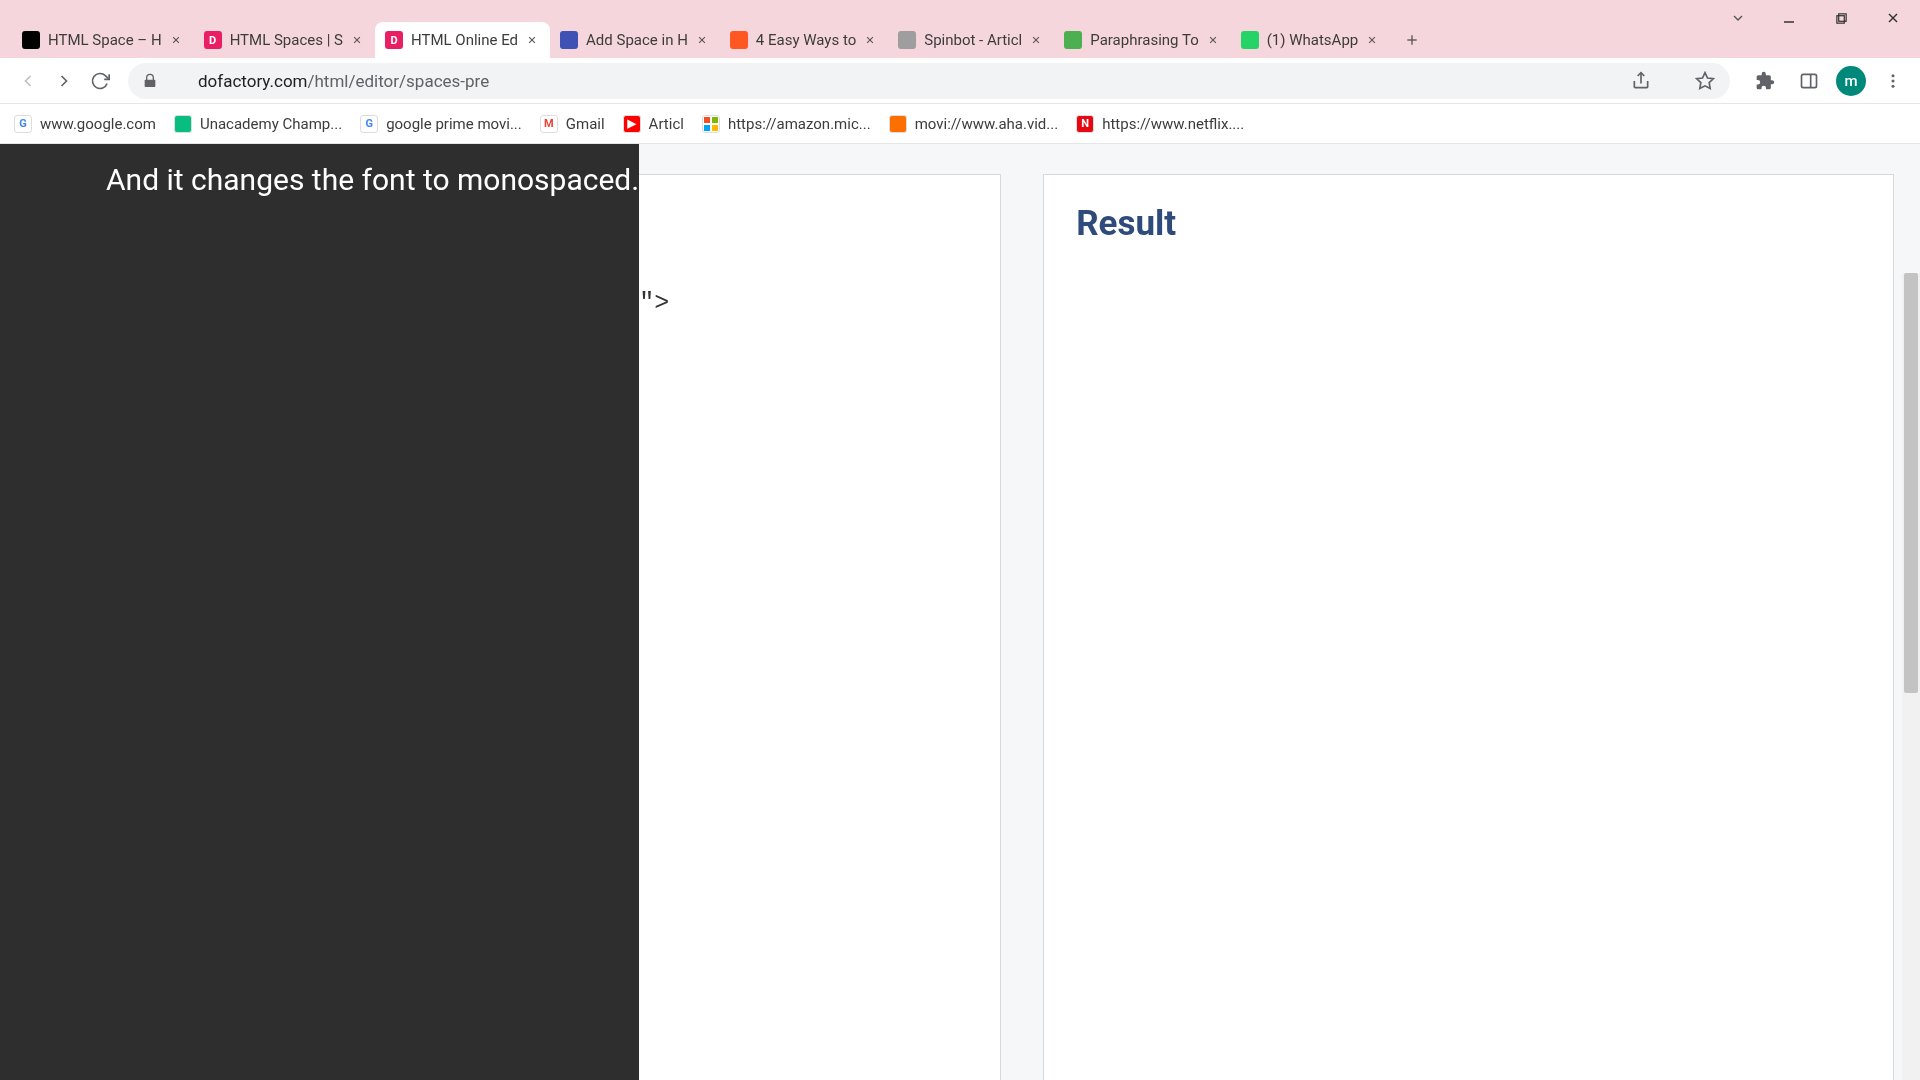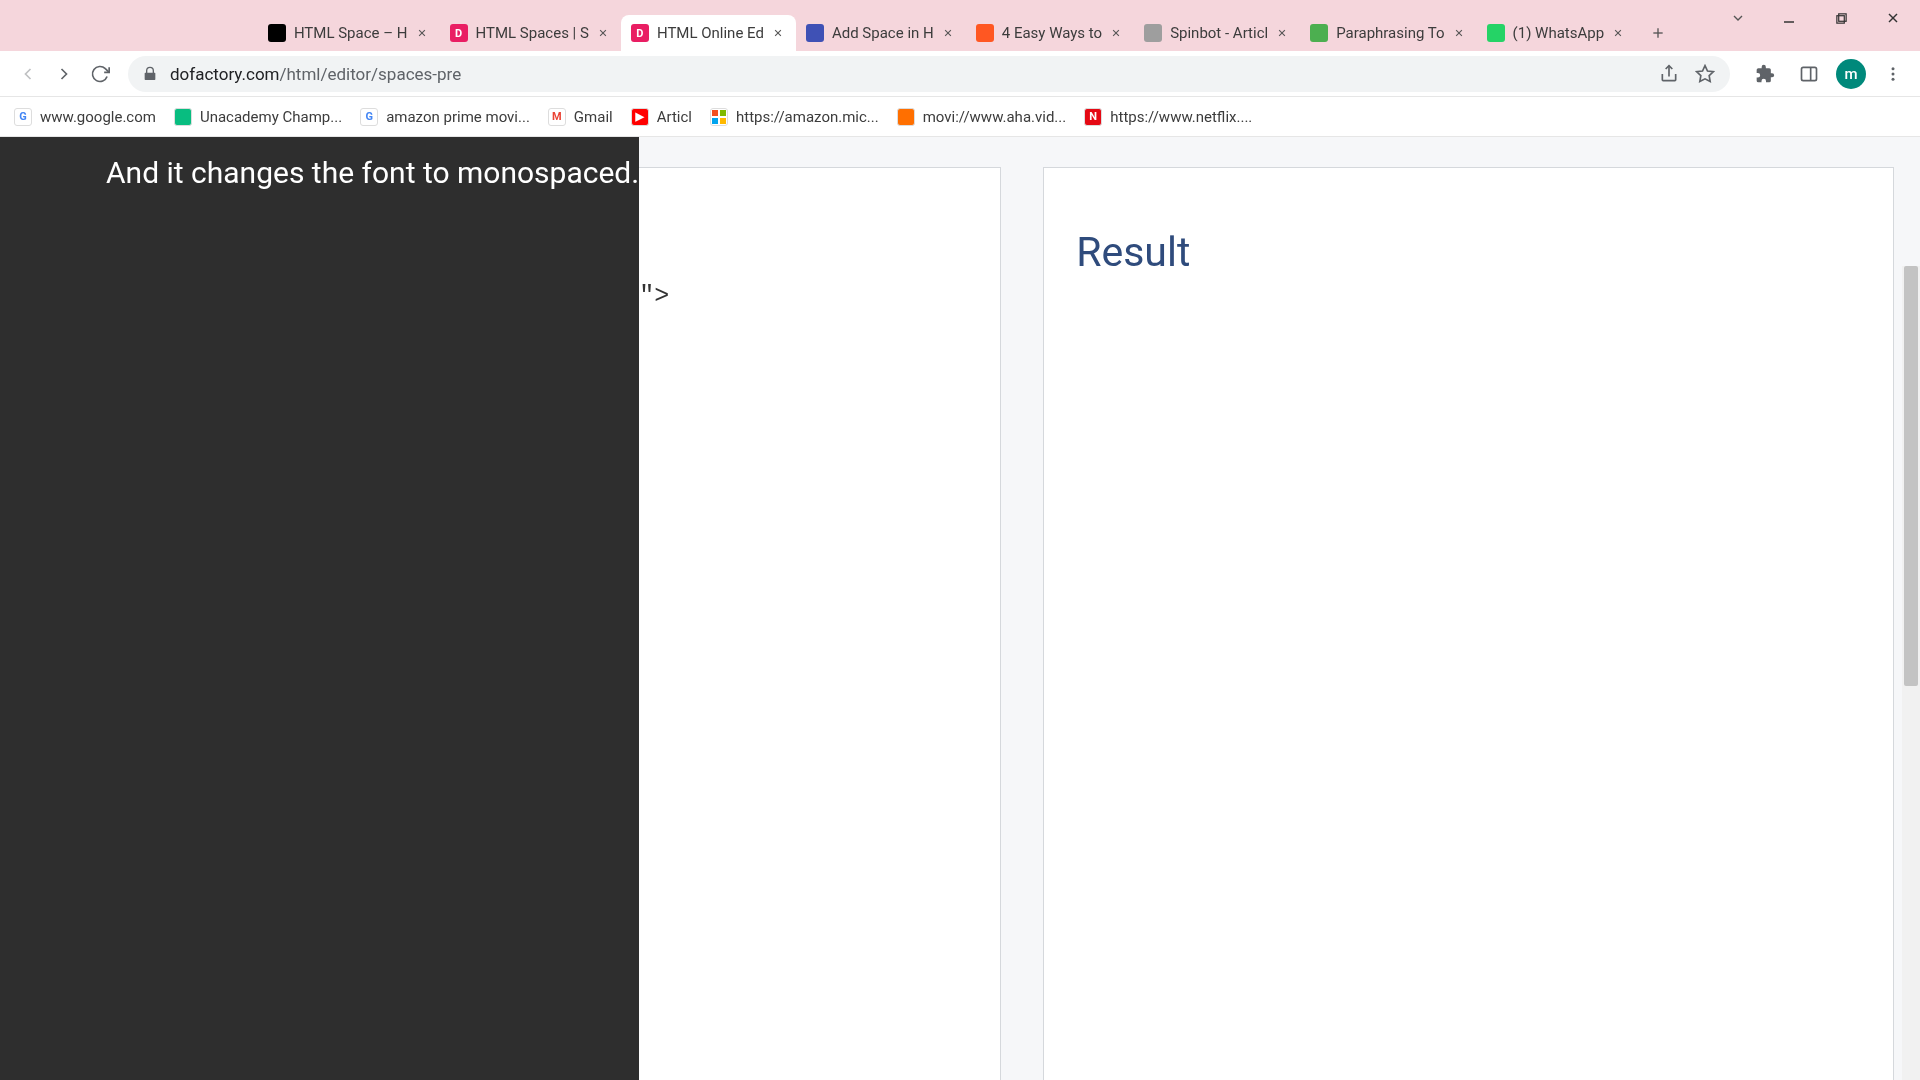--- a/index.html
+++ b/index.html
@@ -7,27 +7,26 @@
       font-family: -apple-system, BlinkMacSystemFont, "Segoe UI", Roboto, sans-serif;
       background: #fff;
       overflow: hidden;
       width: 1920px;
       height: 1080px;
       position: relative;
     }
 
     
     .tab-strip {
-      height: 51px;
+      height: 58px;
       background: #f5d6dc;
       display: flex;
       align-items: flex-end;
       padding-left: 12px;
       position: relative;
-      justify-content: center;
     }
     .tab {
       display: flex;
       align-items: center;
       height: 36px;
       padding: 0 10px;
       font-size: 15px;
       color: #3c3c3c;
       border-top-left-radius: 8px;
       border-top-right-radius: 8px;
@@ -137,20 +136,21 @@
       flex: 1;
       height: 36px;
       background: #f1f3f4;
       border-radius: 18px;
       margin: 0 10px;
       display: flex;
       align-items: center;
       padding: 0 14px;
       font-size: 17px;
       color: #3c3c3c;
+      gap: 28px;
     }
     .lock-icon {
       width: 16px;
       height: 16px;
       margin-right: 12px;
       flex-shrink: 0;
     }
     .url-text { flex: 1; }
     .url-domain { color: #202124; }
     .url-path { color: #5f6368; }
@@ -265,25 +265,24 @@
     .result-panel {
       flex: 1;
       background: #fff;
       border: 1px solid #d5d8dc;
       margin-left: 42px;
       margin-right: 26px;
       padding: 28px 32px;
       position: relative;
     }
     .result-heading {
-      font-size: 41px;
-      font-weight: 400;
+      font-size: 35px;
+      font-weight: 700;
       color: #2f4b7c;
       margin-bottom: 38px;
-      margin-top: 32px;
     }
     .demo-box {
       border: 5px solid #1a1aff;
       background: #f9c0c9;
       padding: 30px 40px;
       font-size: 30px;
       font-family: Georgia, "Times New Roman", serif;
       color: #000;
     }
 
@@ -495,21 +494,21 @@
     <div class="bookmark">
     <span class="bookmark-favicon" style="background:#fff;color:#4285f4;border:1px solid #ddd">G</span>
     <span>www.google.com</span>
     </div>
     <div class="bookmark">
     <span class="bookmark-favicon" style="background:#08bd80;color:#fff;border:1px solid #ddd"></span>
     <span>Unacademy Champ...</span>
     </div>
     <div class="bookmark">
     <span class="bookmark-favicon" style="background:#fff;color:#4285f4;border:1px solid #ddd">G</span>
-    <span>amazon prime movi...</span>
+    <span>google prime movi...</span>
     </div>
     <div class="bookmark">
     <span class="bookmark-favicon" style="background:#fff;color:#ea4335;border:1px solid #ddd">M</span>
     <span>Gmail</span>
     </div>
     <div class="bookmark">
     <span class="bookmark-favicon" style="background:#ff0000;color:#fff;border:1px solid #ddd">▶</span>
     <span>Articl</span>
     </div>
     <div class="bookmark">

